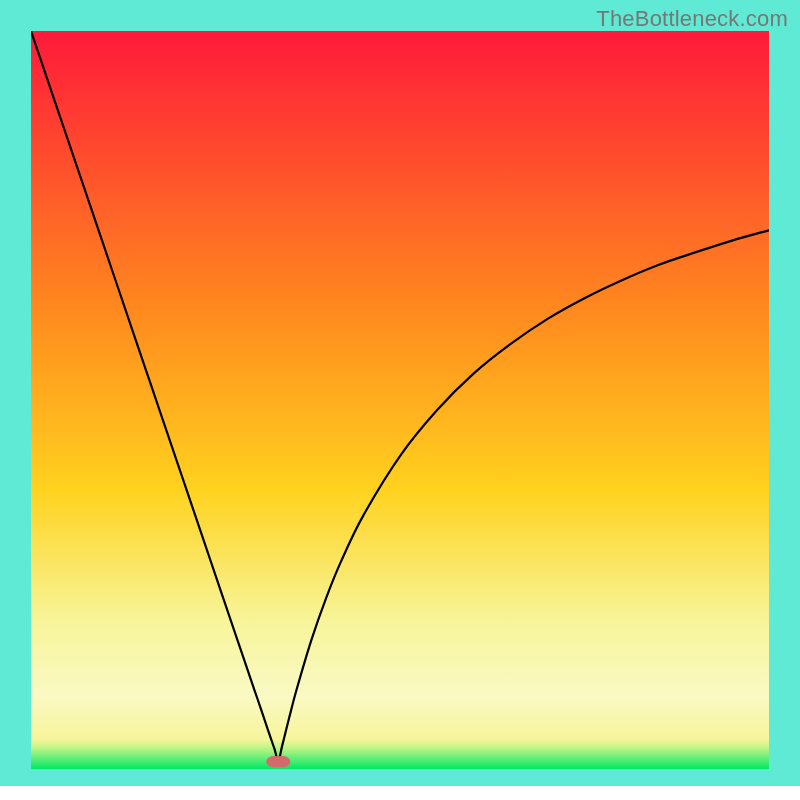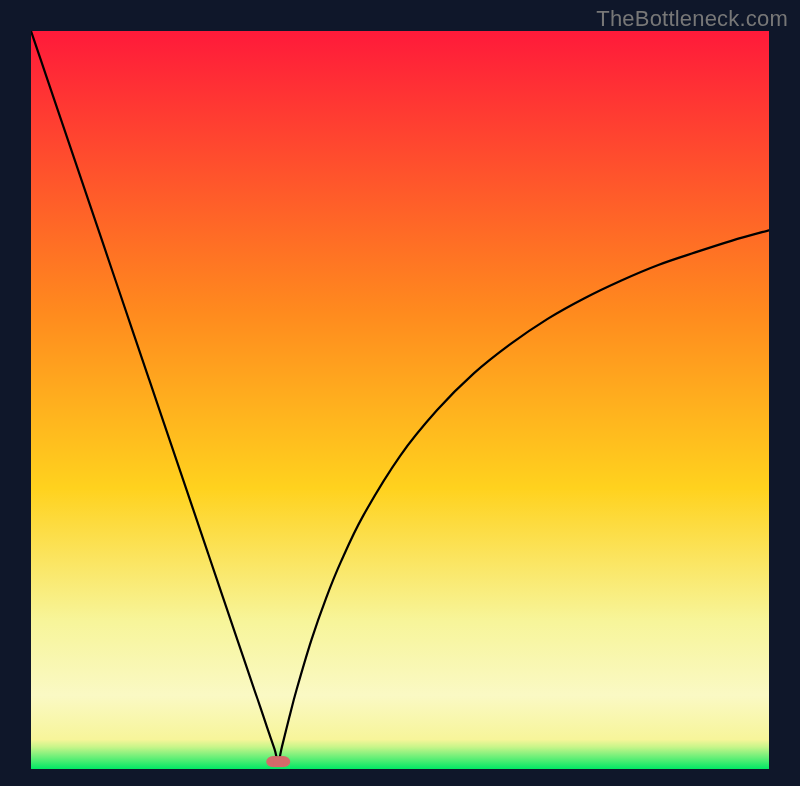--- a/index.html
+++ b/index.html
@@ -8,21 +8,21 @@
     width: 800px;
     height: 800px;
     overflow: hidden;
     background: #fff;
     font-family: Arial, Helvetica, sans-serif;
   }
   .frame {
     position: relative;
     width: 800px;
     height: 786px;
-    background: #0f172a;
+    background: #5eead4;
   }
   .plot-area {
     position: absolute;
     left: 31px;
     top: 31px;
     width: 738px;
     height: 738px;
     overflow: hidden;
   }
   .watermark {

